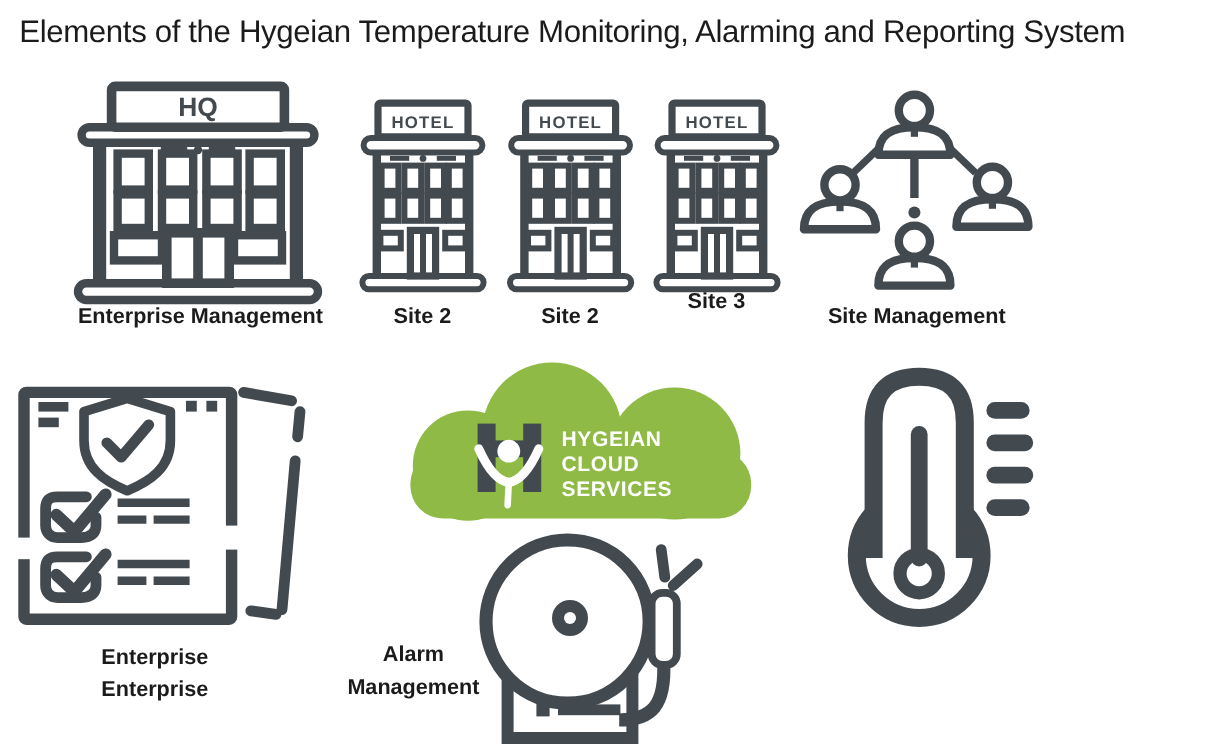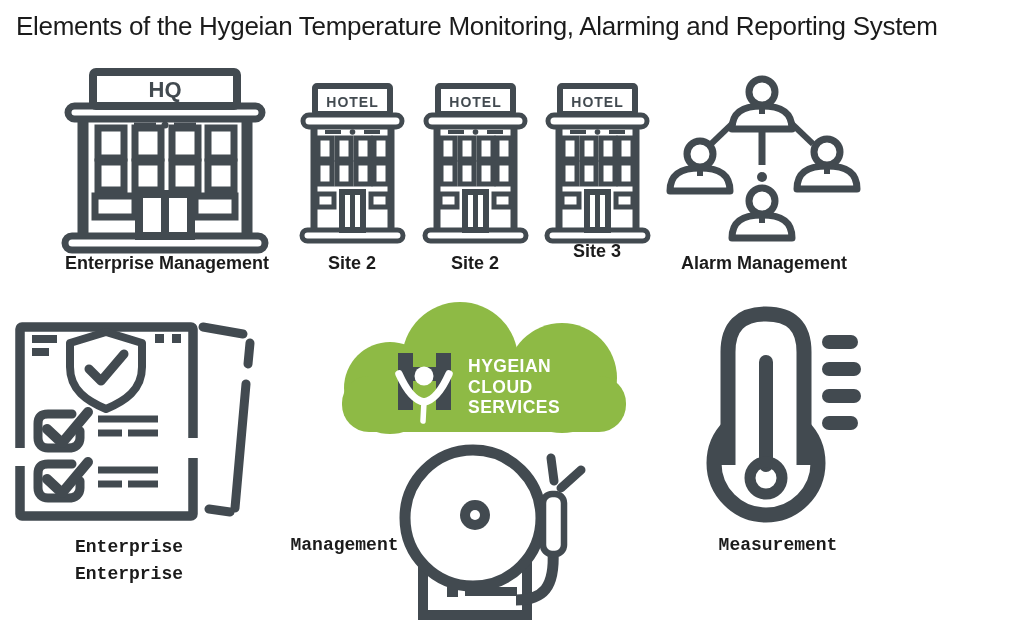--- a/index.html
+++ b/index.html
@@ -11,21 +11,21 @@
     position:absolute;left:16px;top:10px;width:990px;
     font-size:26px;line-height:1.25;letter-spacing:-0.3px;
     color:var(--text);white-space:nowrap;
   }
   .cap{
     position:absolute;text-align:center;font-weight:bold;font-size:18px;
     color:var(--text);line-height:20px;white-space:nowrap;
   }
   .cap2{
     position:absolute;text-align:center;font-weight:bold;font-size:18px;
-    color:var(--text);line-height:27px;font-family:Liberation Mono, monospace;
+    color:var(--text);line-height:27px;
   }
   svg{position:absolute;overflow:visible;}
   svg .s{stroke:var(--ink);fill:none;}
   svg .f{fill:var(--ink);stroke:none;}
   svg .w{fill:#ffffff;stroke:none;}
   svg text{font-family:"Liberation Sans",sans-serif;}
   svg .signtxt{fill:var(--ink);font-weight:bold;}
   svg .cloudtxt{fill:#ffffff;font-weight:bold;letter-spacing:0.5px;}
 </style>
 </head>
@@ -149,21 +149,21 @@
     </defs>
     <line class="s" x1="71" y1="46" x2="48" y2="68" stroke-width="6"></line>
     <line class="s" x1="127" y1="46" x2="150" y2="68" stroke-width="6"></line>
     <line class="s" x1="99" y1="53" x2="99" y2="89" stroke-width="7"></line>
     <circle class="f" cx="99" cy="101" r="5"></circle>
     <use href="#person" x="99" y="16"></use>
     <use href="#person" x="37" y="78"></use>
     <use href="#person" x="164" y="76"></use>
     <use href="#person" x="99" y="125"></use>
   </svg>
-  <div class="cap" style="left:664px;top:253px;width:200px">Alarm Management</div>
+  <div class="cap" style="left:664px;top:253px;width:200px">Site Management</div>
 
   <svg style="left:10px;top:312px" width="250" height="212" viewBox="0 0 250 212">
     <rect class="s" x="10" y="15" width="173" height="189" rx="2" stroke-width="9.5"></rect>
     <rect class="w" x="2" y="136" width="15" height="18"></rect>
     <rect class="w" x="175" y="126" width="16" height="20"></rect>
     <rect class="f" x="22" y="23" width="25" height="8"></rect>
     <rect class="f" x="22" y="36" width="17" height="8"></rect>
     <rect class="f" x="145" y="22" width="9" height="9"></rect>
     <rect class="f" x="162" y="22" width="9" height="9"></rect>
     <path class="s" d="M96,20 L132,31 L132,55 C132,78 115,89 96,97 C77,89 60,78 60,55 L60,31 Z" stroke-width="8" stroke-linejoin="round"></path>
@@ -214,30 +214,30 @@
     <circle cx="78" cy="70" r="68" fill="#ffffff" stroke="var(--ink)" stroke-width="11"></circle>
     <circle class="f" cx="80" cy="67" r="15"></circle>
     <circle class="w" cx="80" cy="67" r="5"></circle>
     <rect class="f" x="52" y="138" width="11" height="11"></rect>
     <rect class="f" x="70" y="139" width="52" height="9"></rect>
     <rect x="148" y="46" width="21" height="60" rx="9" fill="#ffffff" stroke="var(--ink)" stroke-width="6.5"></rect>
     <line class="s" x1="156" y1="10" x2="159" y2="33" stroke-width="9" stroke-linecap="round"></line>
     <line class="s" x1="166" y1="40" x2="186" y2="22" stroke-width="9" stroke-linecap="round"></line>
   </svg>
   <div class="cap2" style="left:262px;top:532px;width:165px">
+    <div>Alarm</div>
     <div>Management</div>
   </div>
 
   <svg style="left:700px;top:305px" width="165" height="220" viewBox="0 0 165 220">
     <circle cx="66" cy="158" r="52" fill="#ffffff" stroke="var(--ink)" stroke-width="15"></circle>
     <path d="M28,160 L28,47 Q28,9 66,9 Q104,9 104,47 L104,160" fill="#ffffff" stroke="var(--ink)" stroke-width="15"></path>
     <line class="s" x1="66" y1="57" x2="66" y2="160" stroke-width="14" stroke-linecap="round"></line>
     <circle class="s" cx="66" cy="173" r="16" stroke-width="11"></circle>
     <rect class="f" x="122" y="30" width="36" height="14" rx="7"></rect>
     <rect class="f" x="122" y="57" width="39" height="14" rx="7"></rect>
     <rect class="f" x="122" y="84" width="39" height="14" rx="7"></rect>
     <rect class="f" x="122" y="111" width="36" height="14" rx="7"></rect>
   </svg>
   <div class="cap2" style="left:694px;top:532px;width:168px">
-    <div>Measurement</div>
   </div>
 
 </div>
 
 </body></html>

